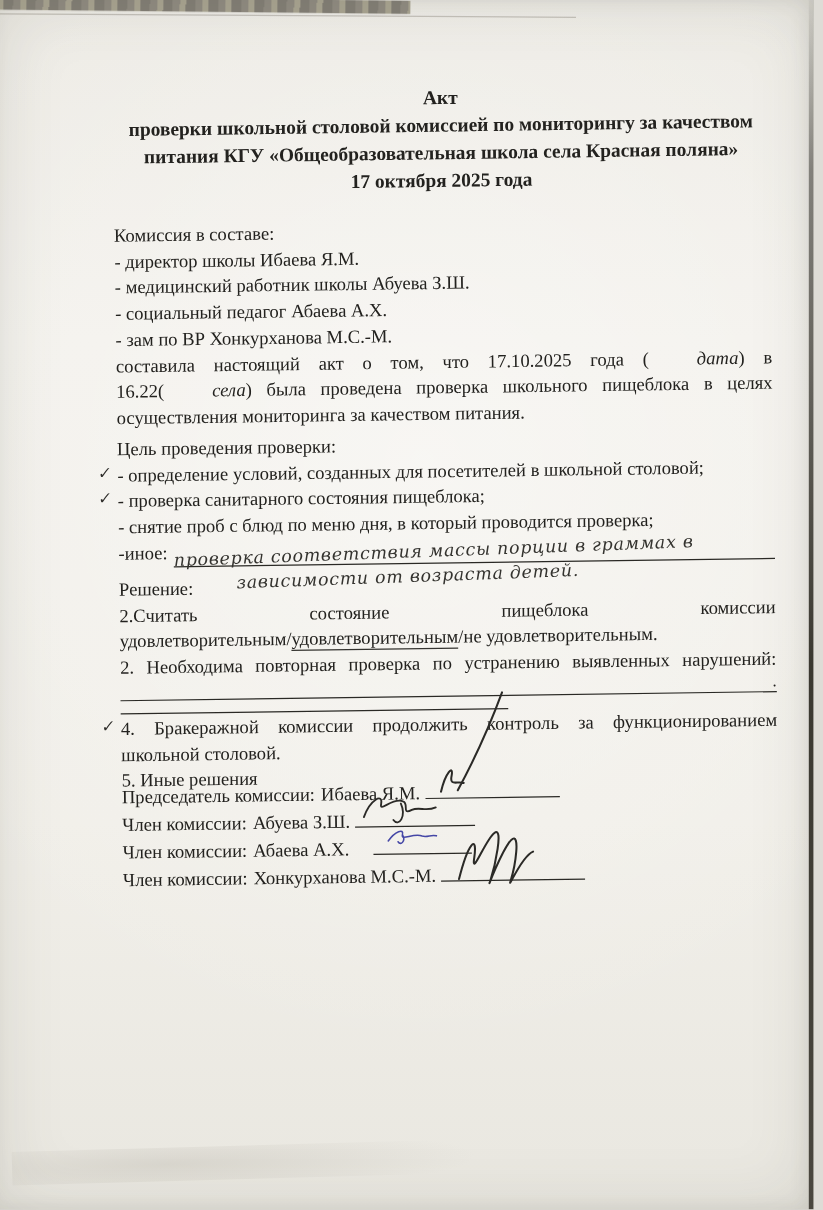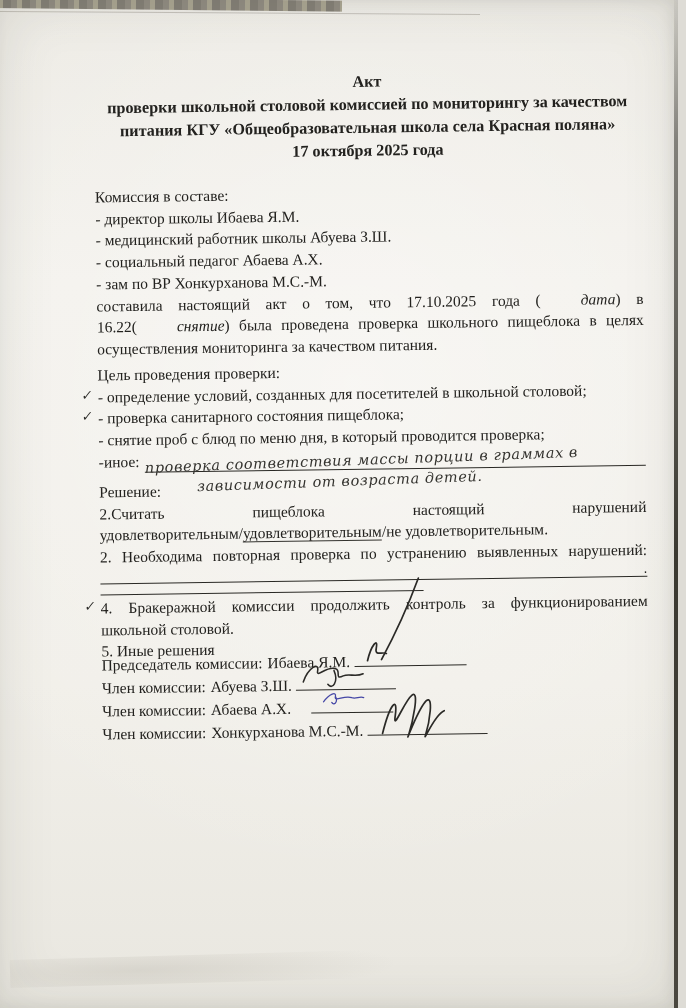--- a/index.html
+++ b/index.html
@@ -82,21 +82,21 @@
       <div>питания КГУ «Общеобразовательная школа села Красная поляна»</div>
       <div>17 октября 2025 года</div>
     </div>
 
     <div class="blk body-block">
       <div>Комиссия в составе:</div>
       <div>- директор школы Ибаева Я.М.</div>
       <div>- медицинский работник школы Абуева З.Ш.</div>
       <div>- социальный педагог Абаева А.Х.</div>
       <div>- зам по ВР Хонкурханова М.С.-М.</div>
-      <div class="just"><span>составила настоящий акт о том, что 17.10.2025 года (</span><span class="it">дата</span><span>) в 16.22(</span><span class="it">снятие</span><span>) была проведена проверка школьного пищеблока в целях осуществления мониторинга за качеством питания.</span></div>
+      <div class="just"><span>составила настоящий акт о том, что 17.10.2025 года (</span><span class="it">дата</span><span>) в 16.22(</span><span class="it">села</span><span>) была проведена проверка школьного пищеблока в целях осуществления мониторинга за качеством питания.</span></div>
     </div>
 
     <div class="blk purpose-block">
       <div>Цель проведения проверки:</div>
       <div class="p-item">
         <span class="check">✓</span>
         <span>- определение условий, созданных для посетителей в школьной столовой;</span>
       </div>
       <div class="p-item">
         <span class="check">✓</span>
@@ -111,23 +111,23 @@
       </div>
       <div class="other-line2">
         <span class="handwrite">зависимости от возраста детей.</span>
       </div>
     </div>
 
     <div class="blk decision-block">
       <div>Решение:</div>
       <div class="d-line1">
         <span>2.Считать</span>
+        <span>состояние</span>
         <span>пищеблока</span>
-        <span>настоящий</span>
-        <span>нарушений</span>
+        <span>комиссии</span>
       </div>
       <div><span>удовлетворительным/</span><span class="u-hand">удовлетворительным</span><span>/не удовлетворительным.</span></div>
       <div class="stretch">2. Необходима повторная проверка по устранению выявленных нарушений:</div>
       <div class="blank-full"><span>.</span></div>
       <div class="blank-short"></div>
       <div class="d-item4">
         <span class="check">✓</span>
         <div class="stretch">4. Бракеражной комиссии продолжить контроль за функционированием</div>
         <div>школьной столовой.</div>
       </div>

